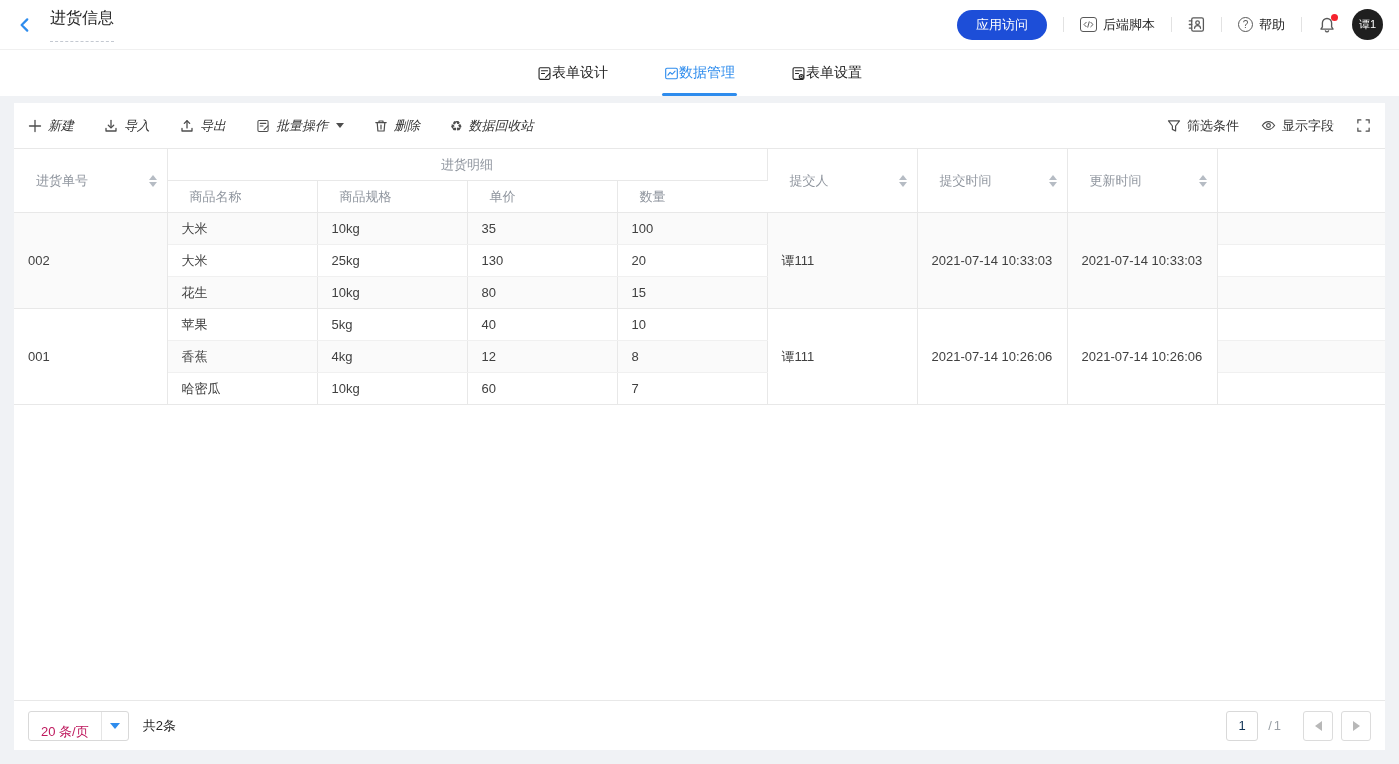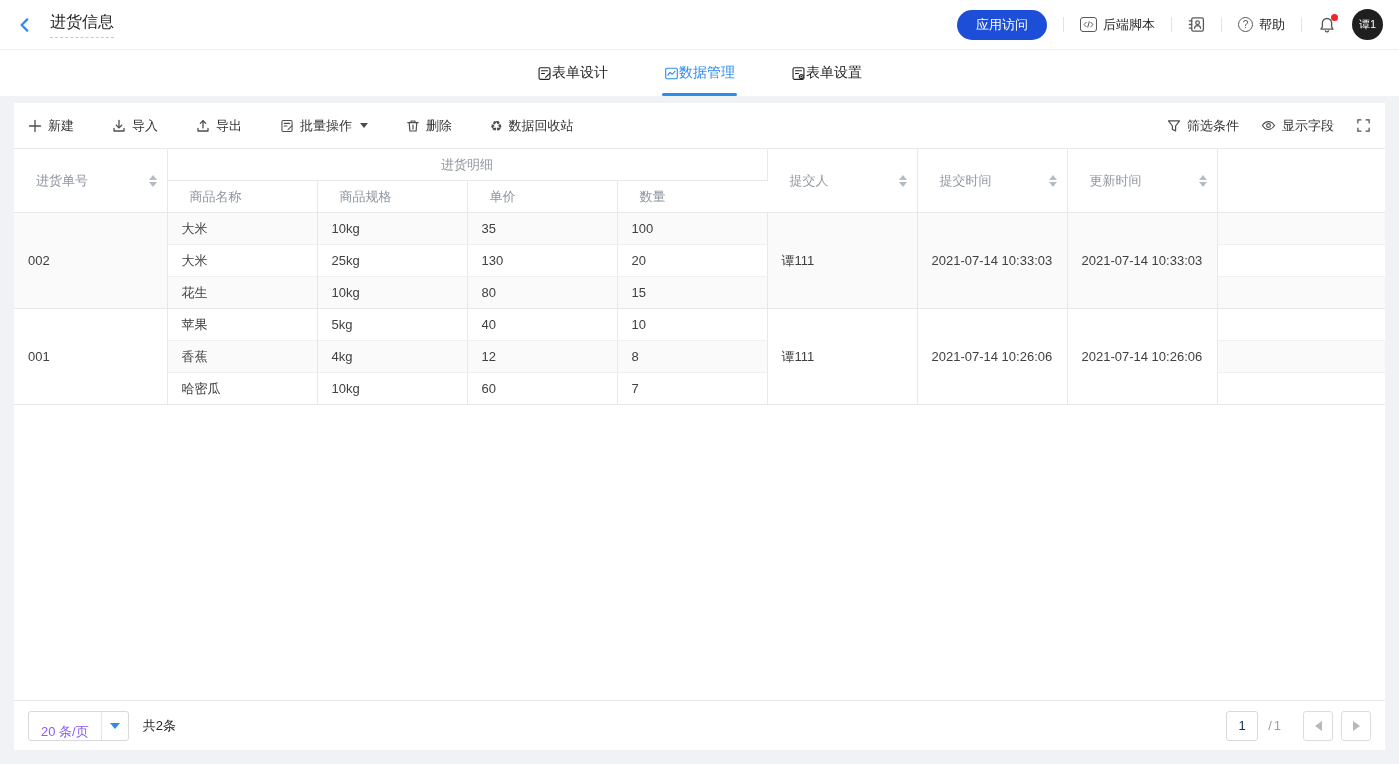--- a/index.html
+++ b/index.html
@@ -12,21 +12,21 @@
   }
   
   .top-header {
     height: 50px; background: #fff; border-bottom: 1px solid #f0f0f0;
     display: flex; align-items: center; justify-content: space-between;
     padding: 0 16px;
   }
   .hdr-left { display: flex; align-items: center; }
   .back-btn { display: flex; align-items: center; cursor: pointer; margin-right: 16px; }
   .page-title {
-    font-size: 16px; color: #262626; padding-bottom: 4px;
+    font-size: 16px; color: #262626; padding-bottom: 12px;
     border-bottom: 1px dashed #c4c9d1;
   }
   .hdr-right { display: flex; align-items: center; }
   .pill-btn {
     background: #1d4ed8; color: #fff; font-size: 13px;
     height: 30px; padding: 0 19px; border-radius: 16px; border: none;
     display: flex; align-items: center; cursor: pointer;
   }
   .vdiv { width: 1px; height: 15px; background: #e2e2e2; margin: 0 16px; }
   .hdr-item { display: flex; align-items: center; gap: 6px; font-size: 13px; color: #262626; cursor: pointer; }
@@ -66,21 +66,21 @@
   .gap { height: 7px; }
   .card {
     margin: 0 14px; background: #fff; height: 647px;
     display: flex; flex-direction: column;
   }
   .toolbar {
     height: 45px; display: flex; align-items: center; justify-content: space-between;
     padding: 0 14px; flex: none;
   }
   .tb-left, .tb-right { display: flex; align-items: center; }
-  .tb-left { gap: 38px; }
+  .tb-left { gap: 30px; font-style: italic; }
   .tb-right { gap: 22px; }
   .tb-btn {
     display: flex; align-items: center; gap: 6px; font-size: 13px;
     color: #333; cursor: pointer; white-space: nowrap;
   }
   .caret-down {
     width: 0; height: 0; margin-left: 2px;
     border-left: 4px solid transparent; border-right: 4px solid transparent;
     border-top: 5px solid #4d4d4d;
   }
@@ -119,21 +119,21 @@
   
   .card-footer {
     margin-top: auto; height: 50px; border-top: 1px solid #e8e8e8; flex: none;
     display: flex; align-items: center; justify-content: space-between; padding: 0 14px;
   }
   .foot-left { display: flex; align-items: center; }
   .page-size {
     display: flex; align-items: center; height: 30px;
     border: 1px solid #d9d9d9; border-radius: 3px; background: #fff; cursor: pointer;
   }
-  .page-size-text { font-size: 13px; color: #8b5cf6; padding: 0 12px; min-width: 70px; margin-top: 12px; }
+  .page-size-text { font-size: 13px; color: #be185d; padding: 0 12px; min-width: 70px; margin-top: 12px; }
   .page-size-caret {
     width: 27px; align-self: stretch; border-left: 1px solid #e5e5e5;
     display: flex; align-items: center; justify-content: center;
   }
   .blue-caret {
     width: 0; height: 0; border-left: 5px solid transparent;
     border-right: 5px solid transparent; border-top: 6px solid #2e8ced;
   }
   .total-text { font-size: 13px; color: #262626; margin-left: 14px; }
   .foot-right { display: flex; align-items: center; }

